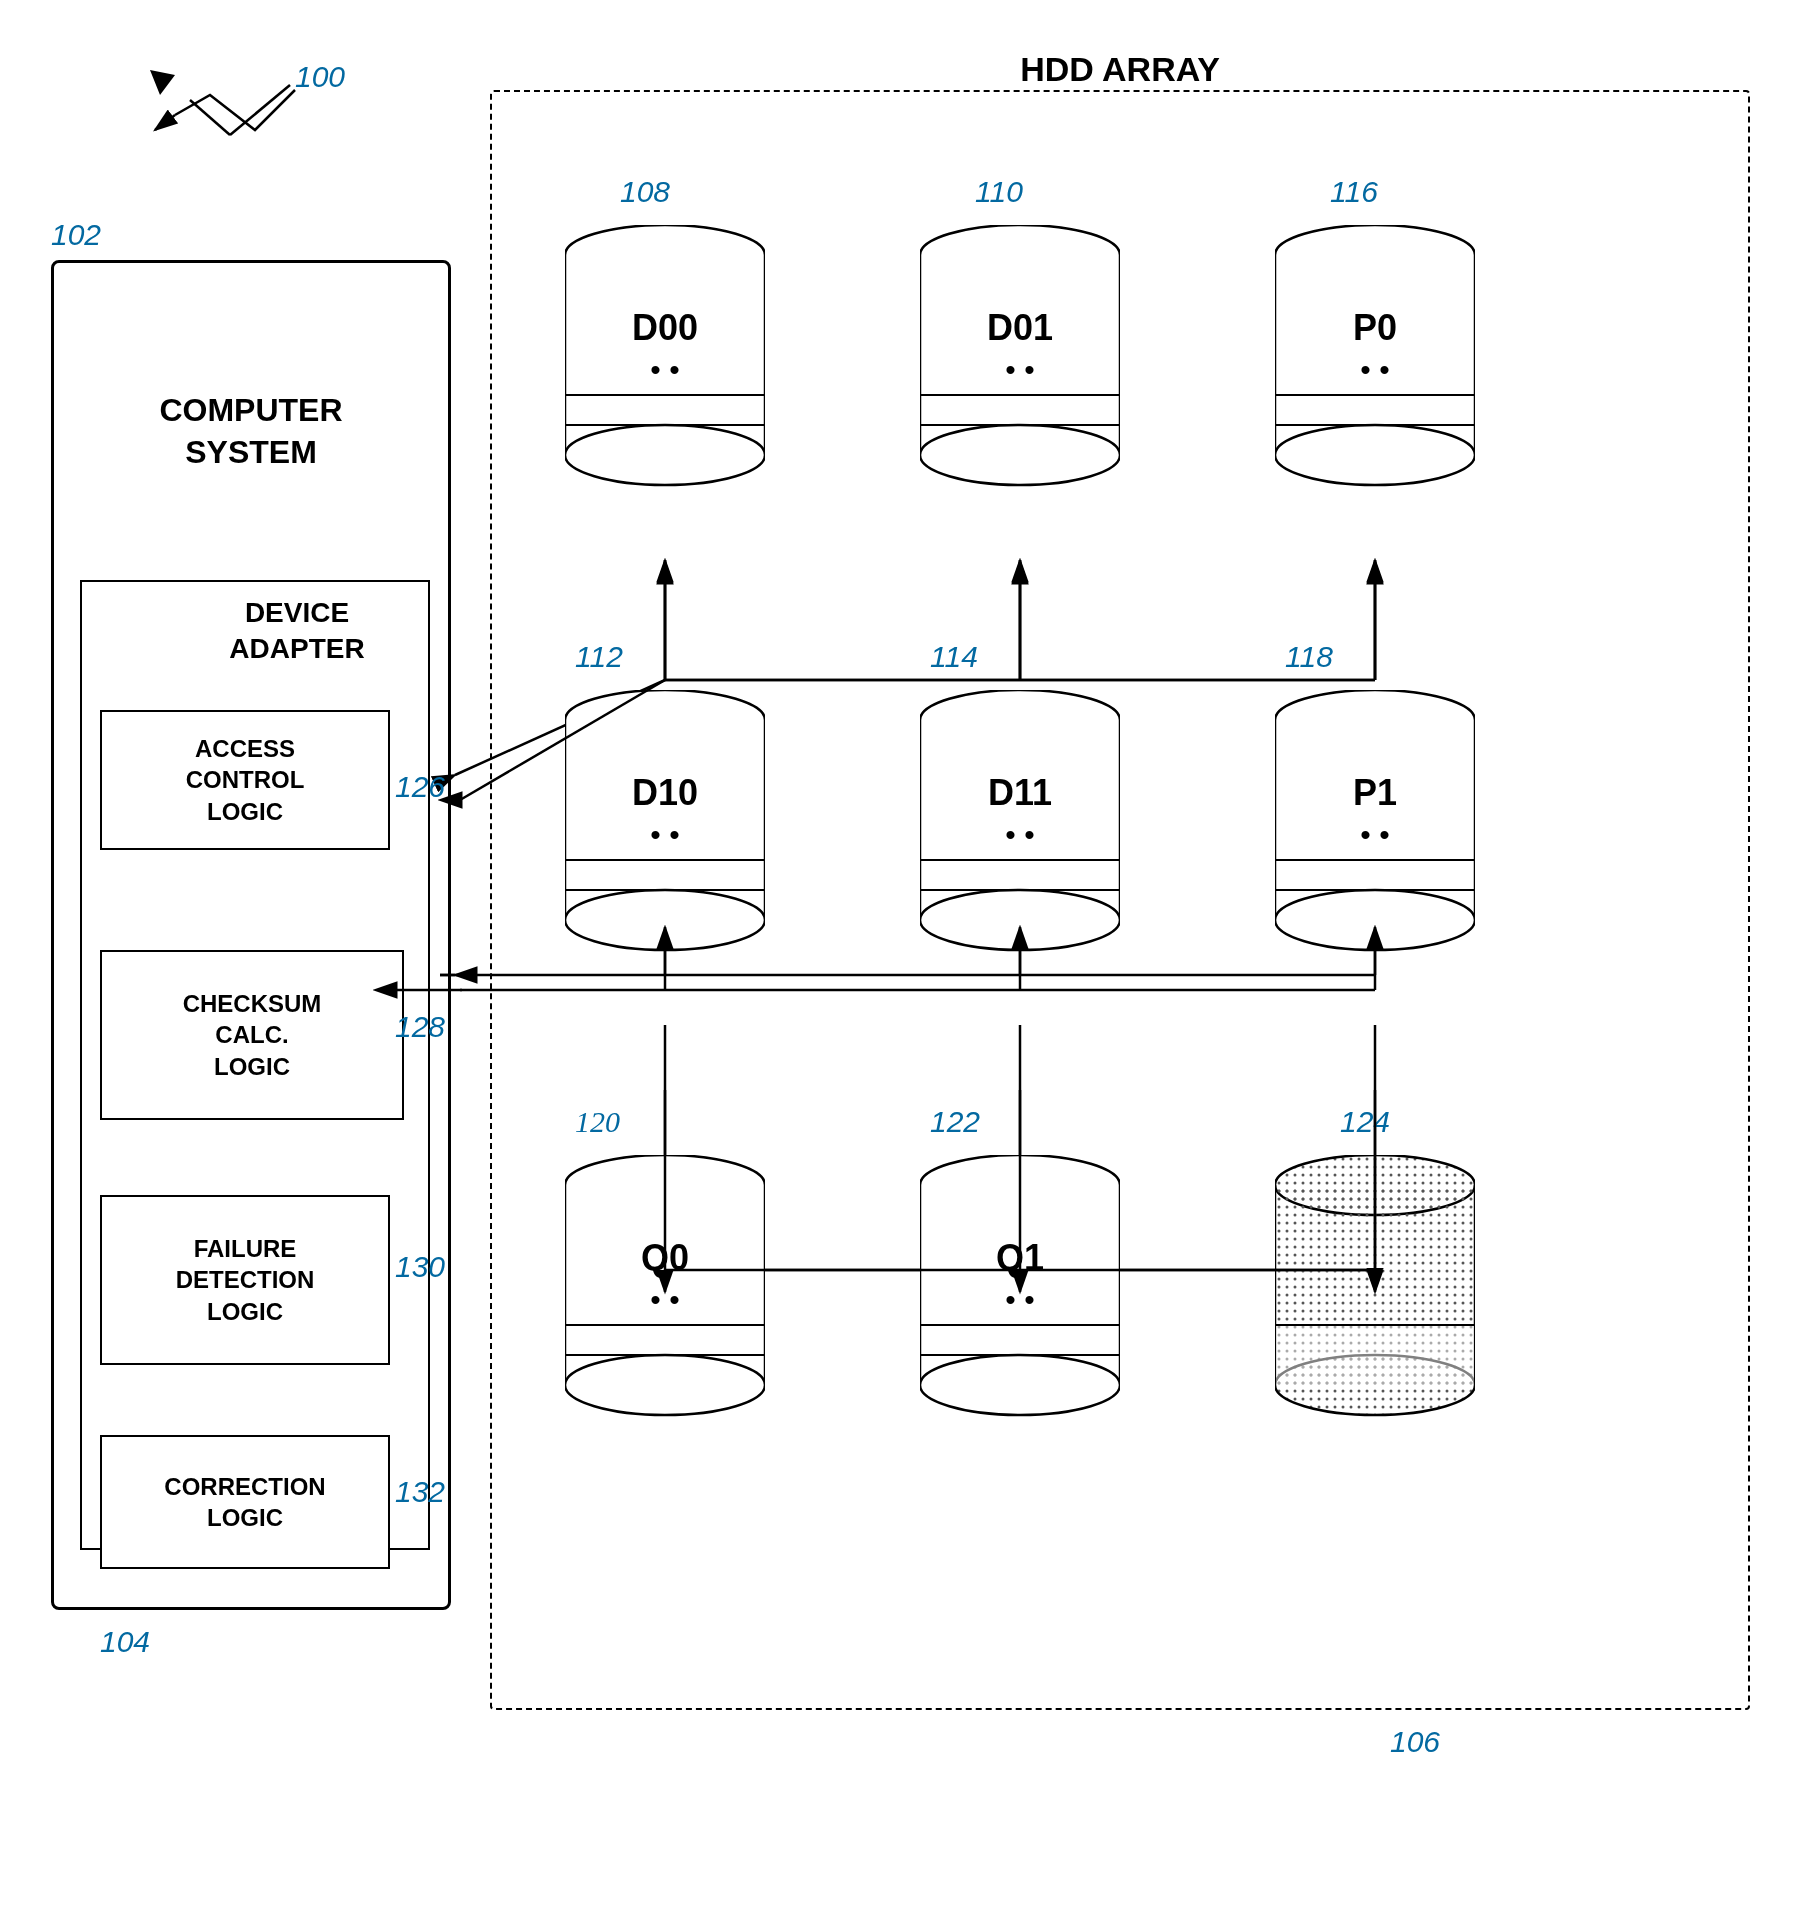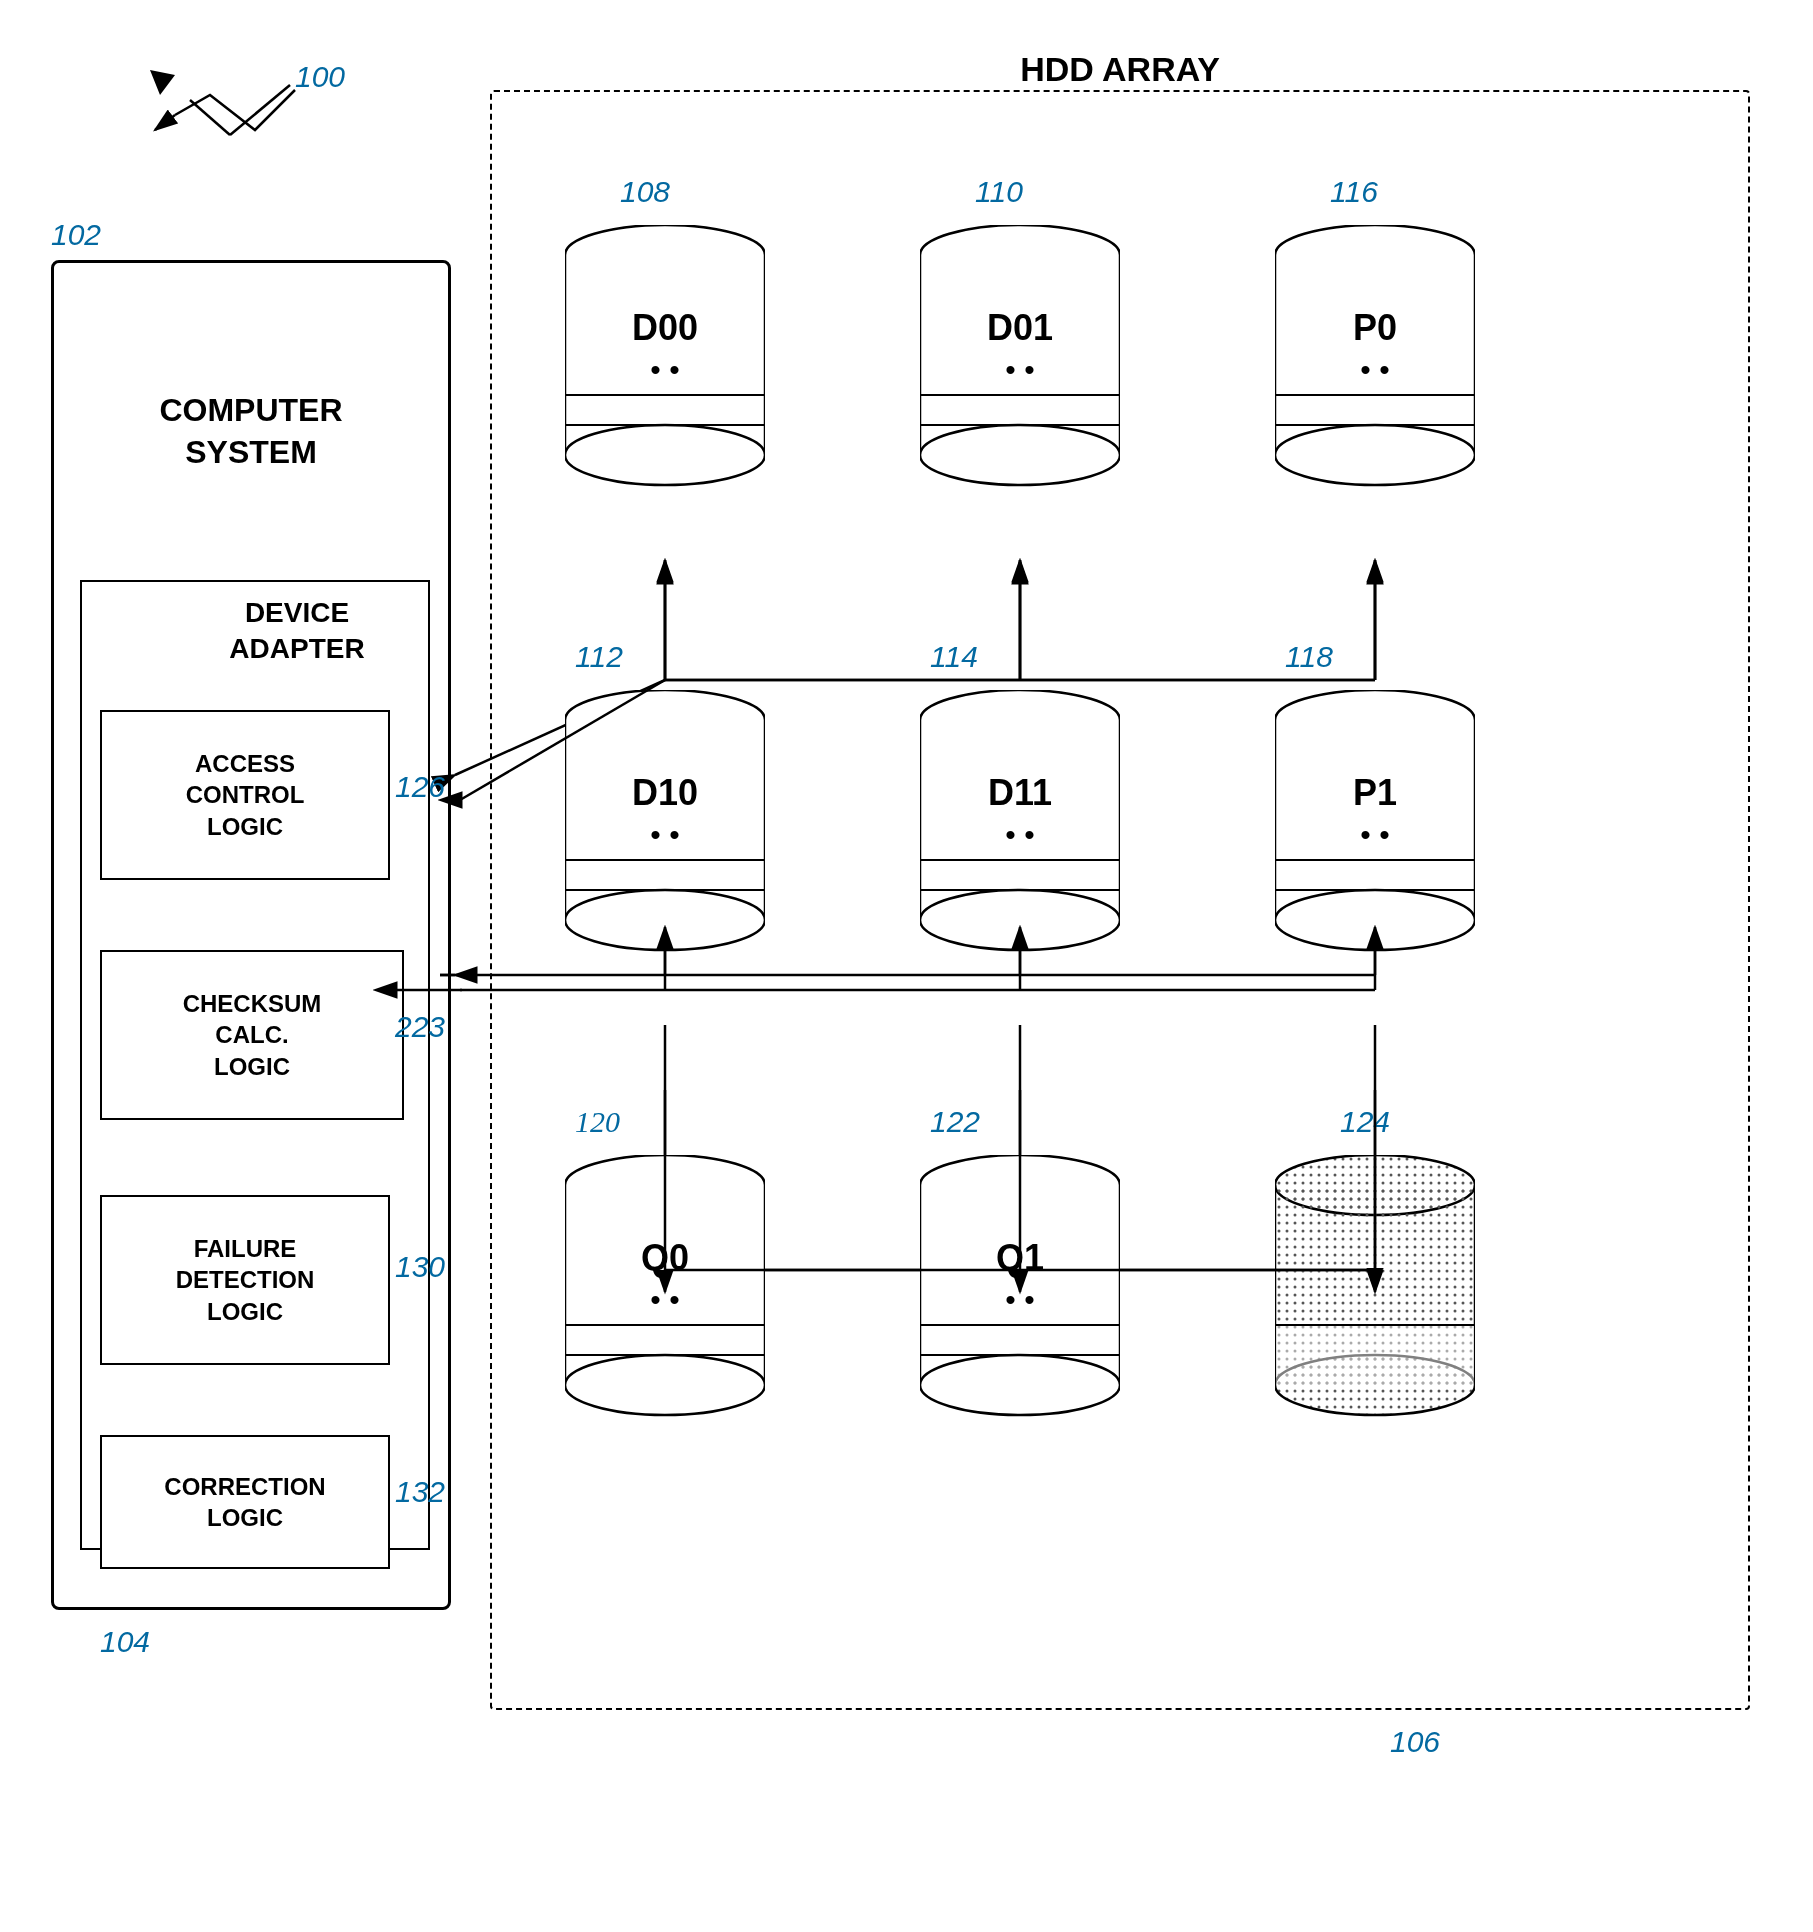--- a/index.html
+++ b/index.html
@@ -177,33 +177,33 @@
 
   <div class="ref-label" style="left:100px; top:1625px;">104</div>
 
   <div class="computer-system-title" style="white-space:pre-line;">COMPUTER
 SYSTEM</div>
 
   <div class="device-adapter-box"></div>
   <div class="device-adapter-title" style="white-space:pre-line; font-size:28px; font-weight:bold;">DEVICE
 ADAPTER</div>
 
-  <div class="logic-box" style="left:100px; top:710px; width:290px; height:170px; font-size:24px;">
+  <div class="logic-box" style="left:100px; top:710px; width:290px; height:140px; font-size:24px;">
     <span style="white-space:pre-line; text-align:center;">ACCESS
 CONTROL
 LOGIC</span>
   </div>
   <div class="ref-label" style="left:395px; top:770px;">126</div>
 
   <div class="logic-box" style="left:100px; top:950px; width:304px; height:170px; font-size:24px;">
     <span style="white-space:pre-line; text-align:center;">CHECKSUM
 CALC.
 LOGIC</span>
   </div>
-  <div class="ref-label" style="left:395px; top:1010px;">223</div>
+  <div class="ref-label" style="left:395px; top:1010px;">128</div>
 
   <div class="logic-box" style="left:100px; top:1195px; width:290px; height:170px; font-size:24px;">
     <span style="white-space:pre-line; text-align:center;">FAILURE
 DETECTION
 LOGIC</span>
   </div>
   <div class="ref-label" style="left:395px; top:1250px;">130</div>
 
   <div class="logic-box" style="left:100px; top:1435px; width:290px; height:134px; font-size:24px;">
     <span style="white-space:pre-line; text-align:center;">CORRECTION

